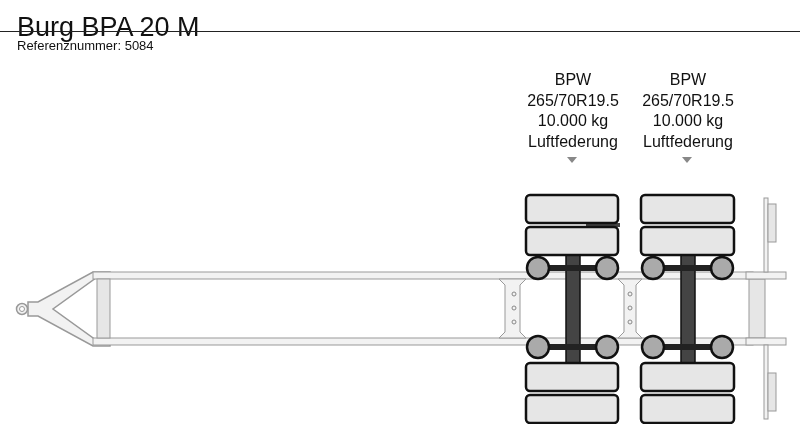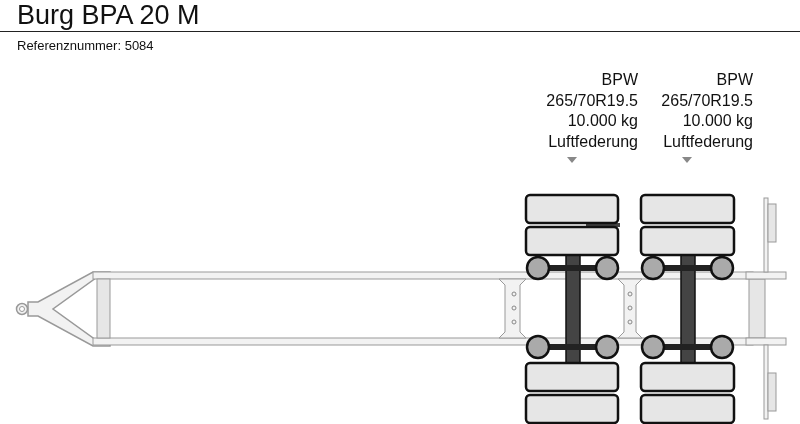--- a/index.html
+++ b/index.html
@@ -1,20 +1,20 @@
 <!DOCTYPE html>
 <html><head>
 <meta charset="utf-8">
 <style>
   html, body { margin: 0; padding: 0; background: #ffffff; }
   body { width: 800px; height: 424px; position: relative; overflow: hidden; font-family: "Liberation Sans", sans-serif; color: #111; }
-  .title { position: absolute; left: 17px; top: 0px; font-size: 27px; line-height: 30px; font-weight: normal; margin: 0; }
+  .title { position: absolute; left: 17px; top: 12px; font-size: 27px; line-height: 30px; font-weight: normal; margin: 0; }
   .rule { position: absolute; left: 0; top: 31px; width: 800px; height: 1px; background: #222; }
   .ref { position: absolute; left: 17px; top: 38px; font-size: 13px; line-height: 16px; }
-  .axle-label { position: absolute; width: 130px; text-align: right; font-size: 16px; line-height: 20.5px; color: #111; }
+  .axle-label { position: absolute; width: 130px; text-align: center; font-size: 16px; line-height: 20.5px; color: #111; }
   .axle-label div { white-space: nowrap; }
   svg.diagram { position: absolute; left: 0; top: 0; }
 </style>
 </head>
 <body>
 
 <h1 class="title">Burg BPA 20 M</h1>
 <div class="rule"></div>
 <div class="ref">Referenznummer: 5084</div>
 

